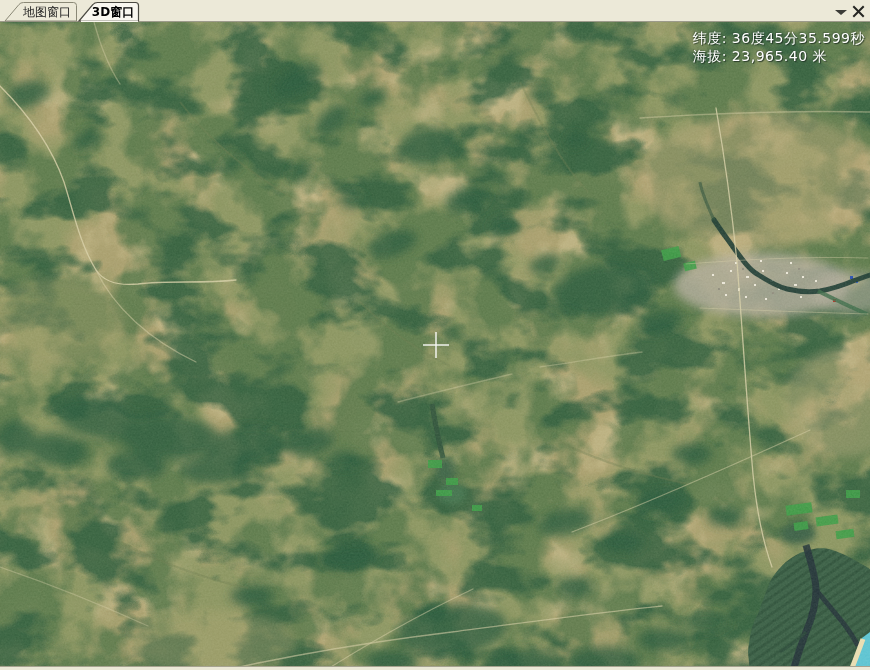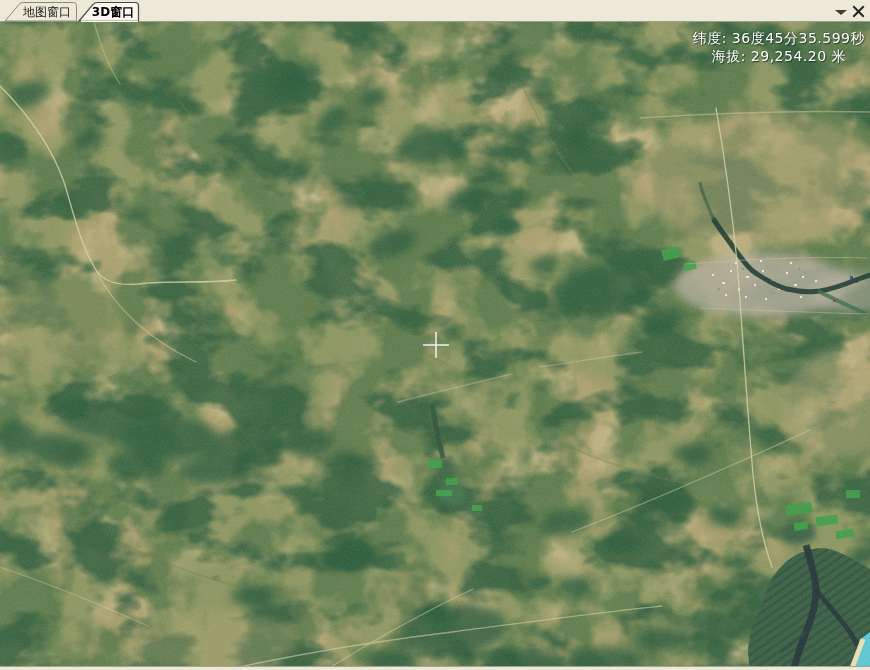--- a/index.html
+++ b/index.html
@@ -3,21 +3,21 @@
 <meta charset="utf-8">
 <style>
   html,body{margin:0;padding:0;}
   body{width:870px;height:670px;overflow:hidden;background:#ece9d8;
        font-family:"DejaVu Sans",sans-serif;}
   .app{position:relative;width:870px;height:670px;background:#ece9d8;}
   .tabbar{height:22px;width:720px;}
   .tabbar svg{display:block;}
   .viewport{position:relative;width:870px;height:644px;overflow:hidden;background:#a89e6d;cursor:default;}
   .terrain{display:block;}
-  .coords{position:absolute;top:7px;right:5px;text-align:center;color:#ffffff;
+  .coords{position:absolute;top:7px;right:5px;text-align:left;color:#ffffff;
           font-size:14px;line-height:18px;letter-spacing:.5px;
           text-shadow:1px 1px 1px rgba(25,40,30,.8), -1px -1px 1px rgba(25,40,30,.25);
           white-space:nowrap;pointer-events:none;}
   .grain{mix-blend-mode:soft-light;opacity:.6;}
   .bottomstrip{box-sizing:border-box;height:4px;width:870px;background:#ece9d8;border-top:1px solid #a6a390;}
   text{user-select:none;}
 </style>
 </head>
 <body>
 
@@ -247,18 +247,18 @@
       <rect class="grain" width="870" height="644" filter="url(#grainF)"></rect>
 
       <g stroke-width="1.4" opacity="0.95" stroke="#ffffff">
         <line x1="423" y1="323" x2="449" y2="323"></line>
         <line x1="436" y1="310" x2="436" y2="336"></line>
       </g>
     </svg>
 
     <div class="coords">
       <div>纬度: 36度45分35.599秒</div>
-      <div>海拔: 29,254.20 米</div>
+      <div>海拔: 23,965.40 米</div>
     </div>
   </div>
 
   <div class="bottomstrip"></div>
 </div>
 
 </body></html>

